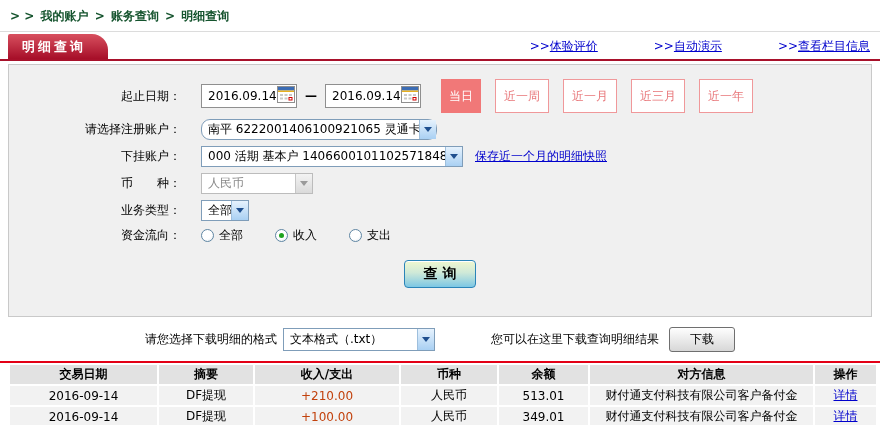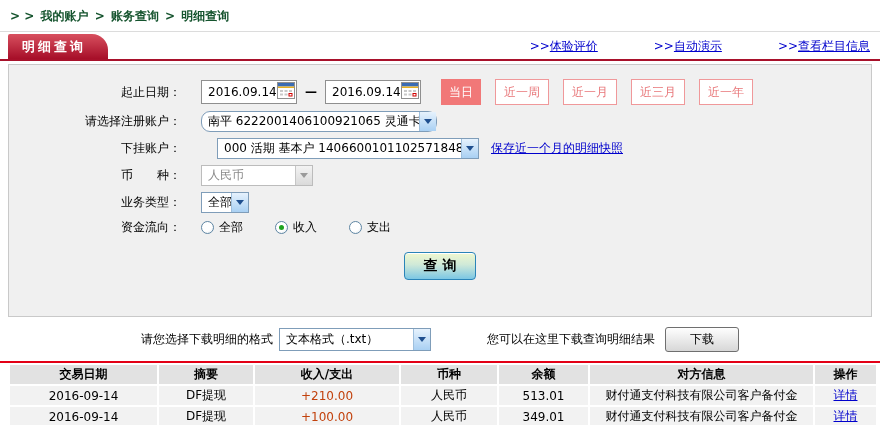--- a/index.html
+++ b/index.html
@@ -24,36 +24,36 @@
   .panel { margin:3px 8px 0; background:#f0f0f0; border:1px solid #c9c9c9;
     height:253px; padding-top:14px; }
   .frow { display:flex; align-items:center; margin-bottom:6px; }
   .flabel { flex:0 0 192px; text-align:right; padding-right:20px; white-space:pre; }
 
   
   .dinput { display:inline-flex; align-items:center; justify-content:space-between;
     width:96px; height:24px; border:1px solid #8f8f8f; background:#fff; padding:0 3px 0 6px; }
   .dash { margin:0 8px; font-weight:bold; }
   .qbtns { display:flex; gap:14px; margin-left:20px; }
-  .qbtn { min-width:54px; height:26px; display:flex; align-items:center; justify-content:center;
+  .qbtn { min-width:54px; height:34px; display:flex; align-items:center; justify-content:center;
     border:1px solid #f0989a; color:#e87679; background:#fff; padding:4px 6px; cursor:pointer; }
   .qbtn.active { background:#f17878; border-color:#f17878; color:#fff; min-width:40px; }
 
   
   .xsel { display:inline-flex; align-items:center; height:21px; border:1px solid #7f9db9;
     background:#fff; cursor:pointer; }
   .xsel .txt { padding:0 6px; white-space:nowrap; overflow:hidden; flex:1; }
   .xsel .arr { width:17px; height:100%; margin-left:auto; display:flex; align-items:center;
     justify-content:center; background:linear-gradient(#e6f2fd,#a9d0f3); border-left:1px solid #9ebfdd; }
   .tri { width:0; height:0; border-left:4px solid transparent; border-right:4px solid transparent;
     border-top:5px solid #1f4f8f; }
   .xsel.disabled { border-color:#bcbcbc; color:#8a8a8a; cursor:default; }
   .xsel.disabled .arr { background:linear-gradient(#f3f3f3,#dadada); border-left-color:#c6c6c6; }
   .xsel.disabled .tri { border-top-color:#9a9a9a; }
-  .w-register { width:236px;border-radius:9px; } .w-sub { width:262px;margin-left:16px; } .w-cur { width:112px; }
+  .w-register { width:236px;border-radius:9px; } .w-sub { width:262px; } .w-cur { width:112px; }
   .w-biz { width:48px; } .w-fmt { width:152px; height:23px; }
 
   .savelink { margin-left:12px; color:#0000cc; text-decoration:underline; cursor:pointer; }
 
   
   .ropt { display:inline-flex; align-items:center; margin-right:32px; cursor:pointer; }
   .radio { width:13px; height:13px; border-radius:50%; border:1px solid #5f86a3;
     background:radial-gradient(circle at 35% 30%, #ffffff 55%, #dde6ec); display:inline-flex;
     align-items:center; justify-content:center; margin-right:5px; }
   .radio.checked::after { content:""; width:5px; height:5px; border-radius:50%; background:#1ea31e; }
@@ -62,21 +62,21 @@
   .qrow { display:flex; justify-content:center; margin-top:16px; }
   .query-btn { width:72px; height:28px; border:1px solid #2a84b8; border-radius:4px;
     background:linear-gradient(180deg,#f0f8cf 0%,#cfe9d8 45%,#7cc7e4 100%);
     font-weight:bold; font-size:14px; cursor:pointer; font-family:inherit;
     box-shadow:inset 0 1px 0 #ffffff; }
 
   
   .dlrow { display:flex; align-items:center; justify-content:center; margin-top:10px; height:25px; }
   .dlrow .gap-s { margin-left:6px; }
   .dlrow .hint { margin-left:56px; margin-right:10px; }
-  .dl-btn { width:74px; height:25px; border:1px solid #6f6f6f; border-radius:3px;
+  .dl-btn { width:66px; height:25px; border:1px solid #6f6f6f; border-radius:3px;
     background:linear-gradient(#fefefe,#d7d7d7); font-family:inherit; font-size:12px; cursor:pointer; }
 
   
   .redline { height:2px; background:#e30016; margin-top:9px; }
   table.results { width:864px; margin:0 8px; border-spacing:2px; table-layout:fixed; }
   table.results th { background:#e2e2e2; font-weight:bold; height:18px; 
     font-size:12px; padding:1px 2px; overflow:hidden; white-space:nowrap; }
   table.results td { background:#f2f2f2; height:18px; text-align:center; padding:1px 2px;
     overflow:hidden; white-space:nowrap; }
   .c1{width:147px}.c2{width:94px}.c3{width:144px}.c4{width:96px}.c5{width:89px}.c6{width:223px}.c7{width:61px}

